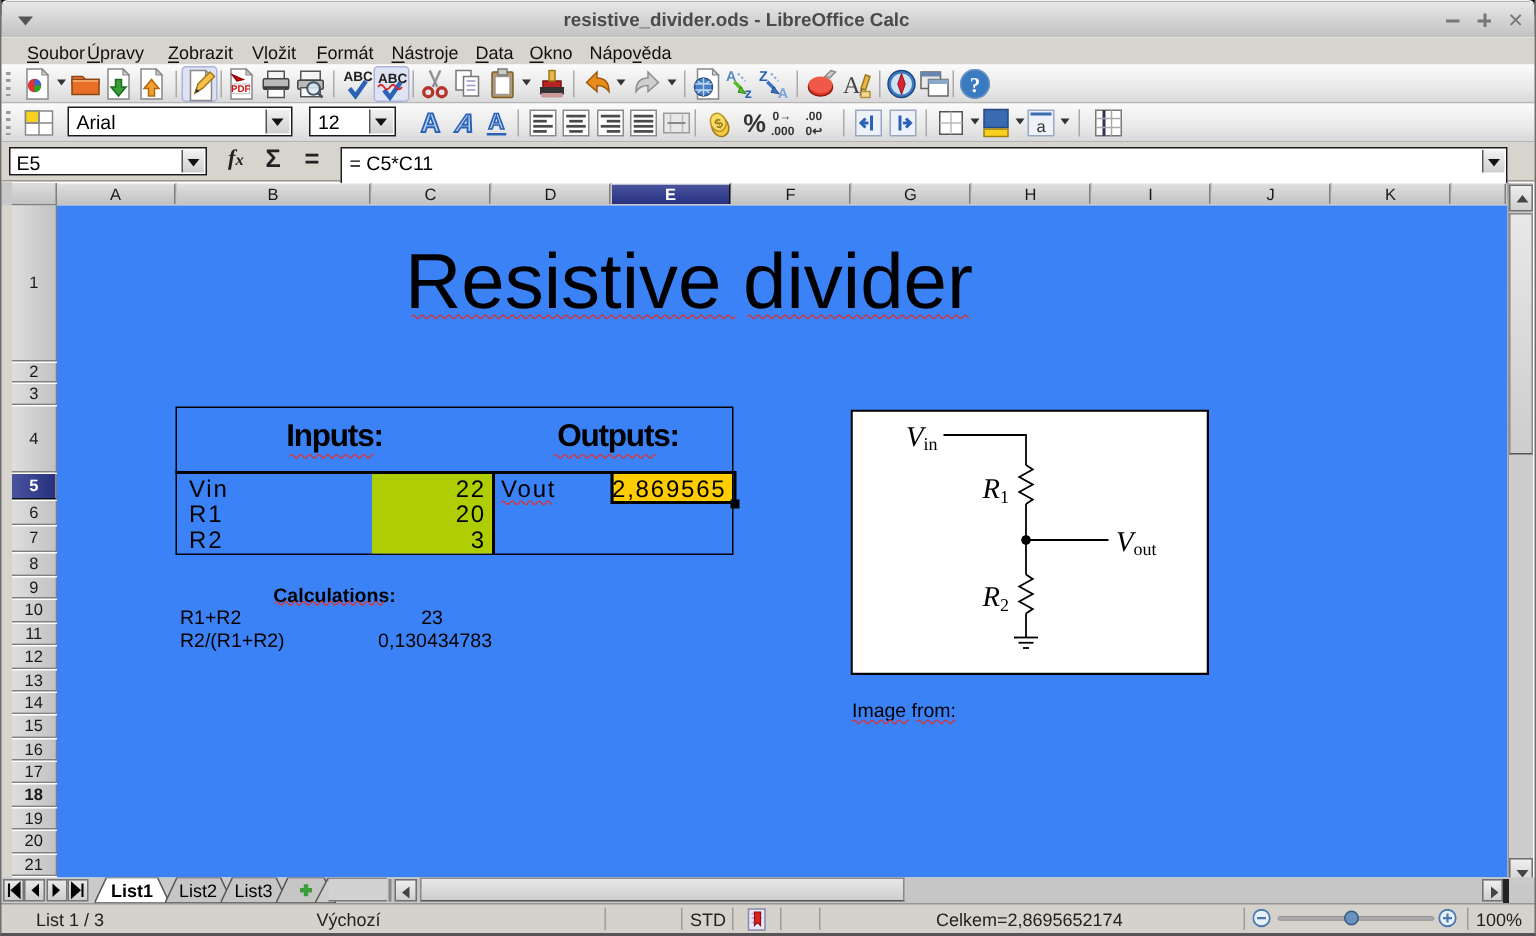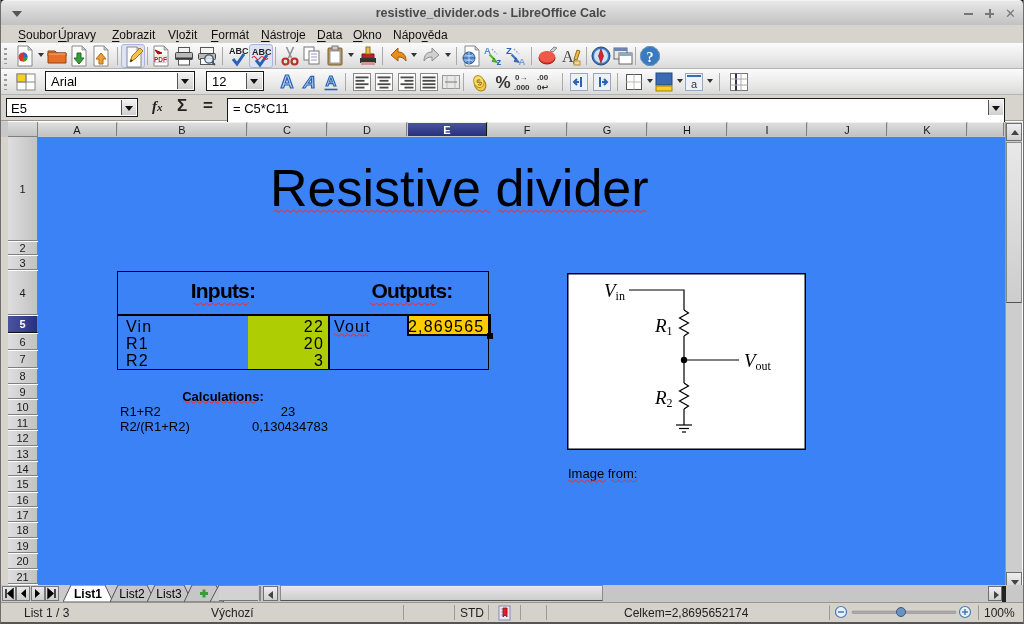--- a/index.html
+++ b/index.html
@@ -472,21 +472,21 @@
 <div class="rh" style="top:369px;height:15px;line-height:15px;">8</div>
 <div class="rh" style="top:385px;height:14px;line-height:14px;">9</div>
 <div class="rh" style="top:400px;height:15px;line-height:15px;">10</div>
 <div class="rh" style="top:416px;height:14px;line-height:14px;">11</div>
 <div class="rh" style="top:431px;height:15px;line-height:15px;">12</div>
 <div class="rh" style="top:447px;height:14px;line-height:14px;">13</div>
 <div class="rh" style="top:462px;height:14px;line-height:14px;">14</div>
 <div class="rh" style="top:477px;height:15px;line-height:15px;">15</div>
 <div class="rh" style="top:493px;height:14px;line-height:14px;">16</div>
 <div class="rh" style="top:508px;height:14px;line-height:14px;">17</div>
-<div class="rh" style="top:523px;height:15px;line-height:15px;">18</div>
+<div class="rh" style="top:523px;height:15px;line-height:15px;font-weight:bold;">18</div>
 <div class="rh" style="top:539px;height:14px;line-height:14px;">19</div>
 <div class="rh" style="top:554px;height:15px;line-height:15px;">20</div>
 <div class="rh" style="top:570px;height:14px;line-height:14px;">21</div>
 <div id="grid">
 <div class="cell" style="left:232px;top:21px;font-size:52px;color:#000;">Resistive divider</div>
 <svg class="sq" style="left:236px;top:72px;" width="216" height="5" viewBox="0 0 216 5">
       <path d="M0 2.2 q1.5 -2.2 3 0 q1.5 2.2 3 0 q1.5 -2.2 3 0 q1.5 2.2 3 0 q1.5 -2.2 3 0 q1.5 2.2 3 0 q1.5 -2.2 3 0 q1.5 2.2 3 0 q1.5 -2.2 3 0 q1.5 2.2 3 0 q1.5 -2.2 3 0 q1.5 2.2 3 0 q1.5 -2.2 3 0 q1.5 2.2 3 0 q1.5 -2.2 3 0 q1.5 2.2 3 0 q1.5 -2.2 3 0 q1.5 2.2 3 0 q1.5 -2.2 3 0 q1.5 2.2 3 0 q1.5 -2.2 3 0 q1.5 2.2 3 0 q1.5 -2.2 3 0 q1.5 2.2 3 0 q1.5 -2.2 3 0 q1.5 2.2 3 0 q1.5 -2.2 3 0 q1.5 2.2 3 0 q1.5 -2.2 3 0 q1.5 2.2 3 0 q1.5 -2.2 3 0 q1.5 2.2 3 0 q1.5 -2.2 3 0 q1.5 2.2 3 0 q1.5 -2.2 3 0 q1.5 2.2 3 0 q1.5 -2.2 3 0 q1.5 2.2 3 0 q1.5 -2.2 3 0 q1.5 2.2 3 0 q1.5 -2.2 3 0 q1.5 2.2 3 0 q1.5 -2.2 3 0 q1.5 2.2 3 0 q1.5 -2.2 3 0 q1.5 2.2 3 0 q1.5 -2.2 3 0 q1.5 2.2 3 0 q1.5 -2.2 3 0 q1.5 2.2 3 0 q1.5 -2.2 3 0 q1.5 2.2 3 0 q1.5 -2.2 3 0 q1.5 2.2 3 0 q1.5 -2.2 3 0 q1.5 2.2 3 0 q1.5 -2.2 3 0 q1.5 2.2 3 0 q1.5 -2.2 3 0 q1.5 2.2 3 0 q1.5 -2.2 3 0 q1.5 2.2 3 0 q1.5 -2.2 3 0 q1.5 2.2 3 0 q1.5 -2.2 3 0 q1.5 2.2 3 0 q1.5 -2.2 3 0 q1.5 2.2 3 0 q1.5 -2.2 3 0 q1.5 2.2 3 0 q1.5 -2.2 3 0 q1.5 2.2 3 0 q1.5 -2.2 3 0 q1.5 2.2 3 0" fill="none" stroke="#e03030" stroke-width="0.9"></path>
     </svg>
 <svg class="sq" style="left:460px;top:72px;" width="148" height="5" viewBox="0 0 148 5">
       <path d="M0 2.2 q1.5 -2.2 3 0 q1.5 2.2 3 0 q1.5 -2.2 3 0 q1.5 2.2 3 0 q1.5 -2.2 3 0 q1.5 2.2 3 0 q1.5 -2.2 3 0 q1.5 2.2 3 0 q1.5 -2.2 3 0 q1.5 2.2 3 0 q1.5 -2.2 3 0 q1.5 2.2 3 0 q1.5 -2.2 3 0 q1.5 2.2 3 0 q1.5 -2.2 3 0 q1.5 2.2 3 0 q1.5 -2.2 3 0 q1.5 2.2 3 0 q1.5 -2.2 3 0 q1.5 2.2 3 0 q1.5 -2.2 3 0 q1.5 2.2 3 0 q1.5 -2.2 3 0 q1.5 2.2 3 0 q1.5 -2.2 3 0 q1.5 2.2 3 0 q1.5 -2.2 3 0 q1.5 2.2 3 0 q1.5 -2.2 3 0 q1.5 2.2 3 0 q1.5 -2.2 3 0 q1.5 2.2 3 0 q1.5 -2.2 3 0 q1.5 2.2 3 0 q1.5 -2.2 3 0 q1.5 2.2 3 0 q1.5 -2.2 3 0 q1.5 2.2 3 0 q1.5 -2.2 3 0 q1.5 2.2 3 0 q1.5 -2.2 3 0 q1.5 2.2 3 0 q1.5 -2.2 3 0 q1.5 2.2 3 0 q1.5 -2.2 3 0 q1.5 2.2 3 0 q1.5 -2.2 3 0 q1.5 2.2 3 0 q1.5 -2.2 3 0 q1.5 2.2 3 0" fill="none" stroke="#e03030" stroke-width="0.9"></path>

